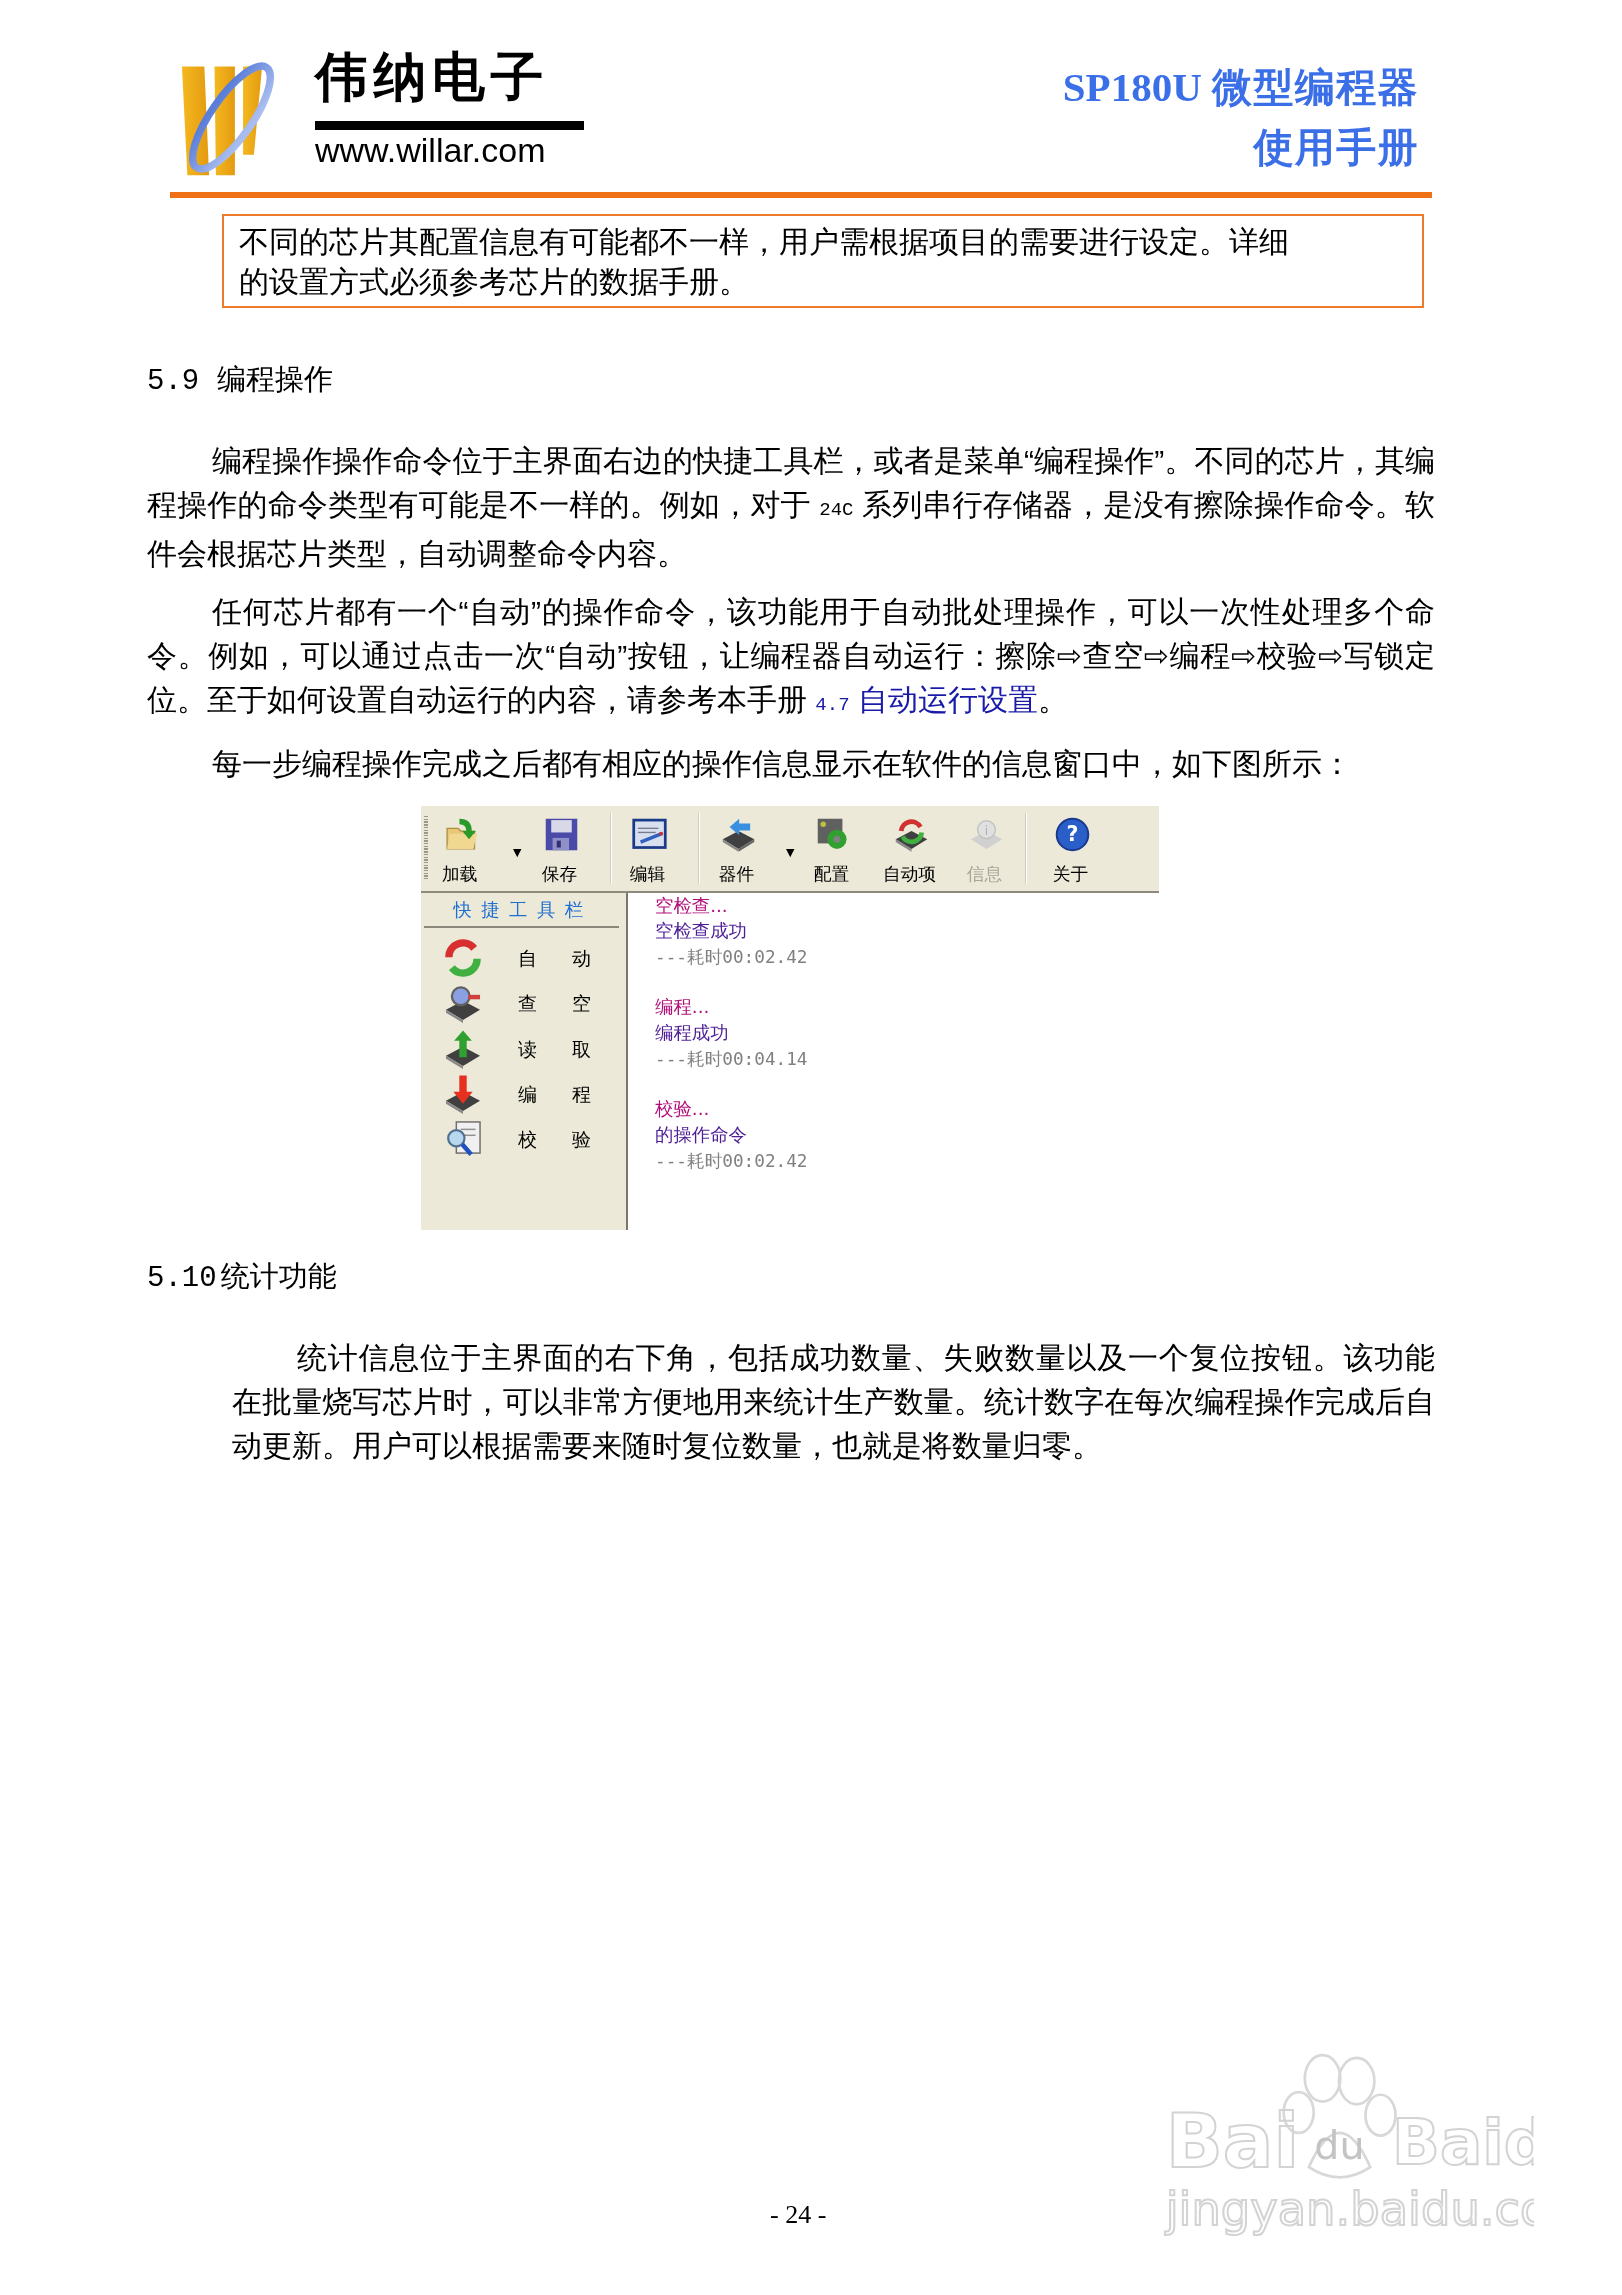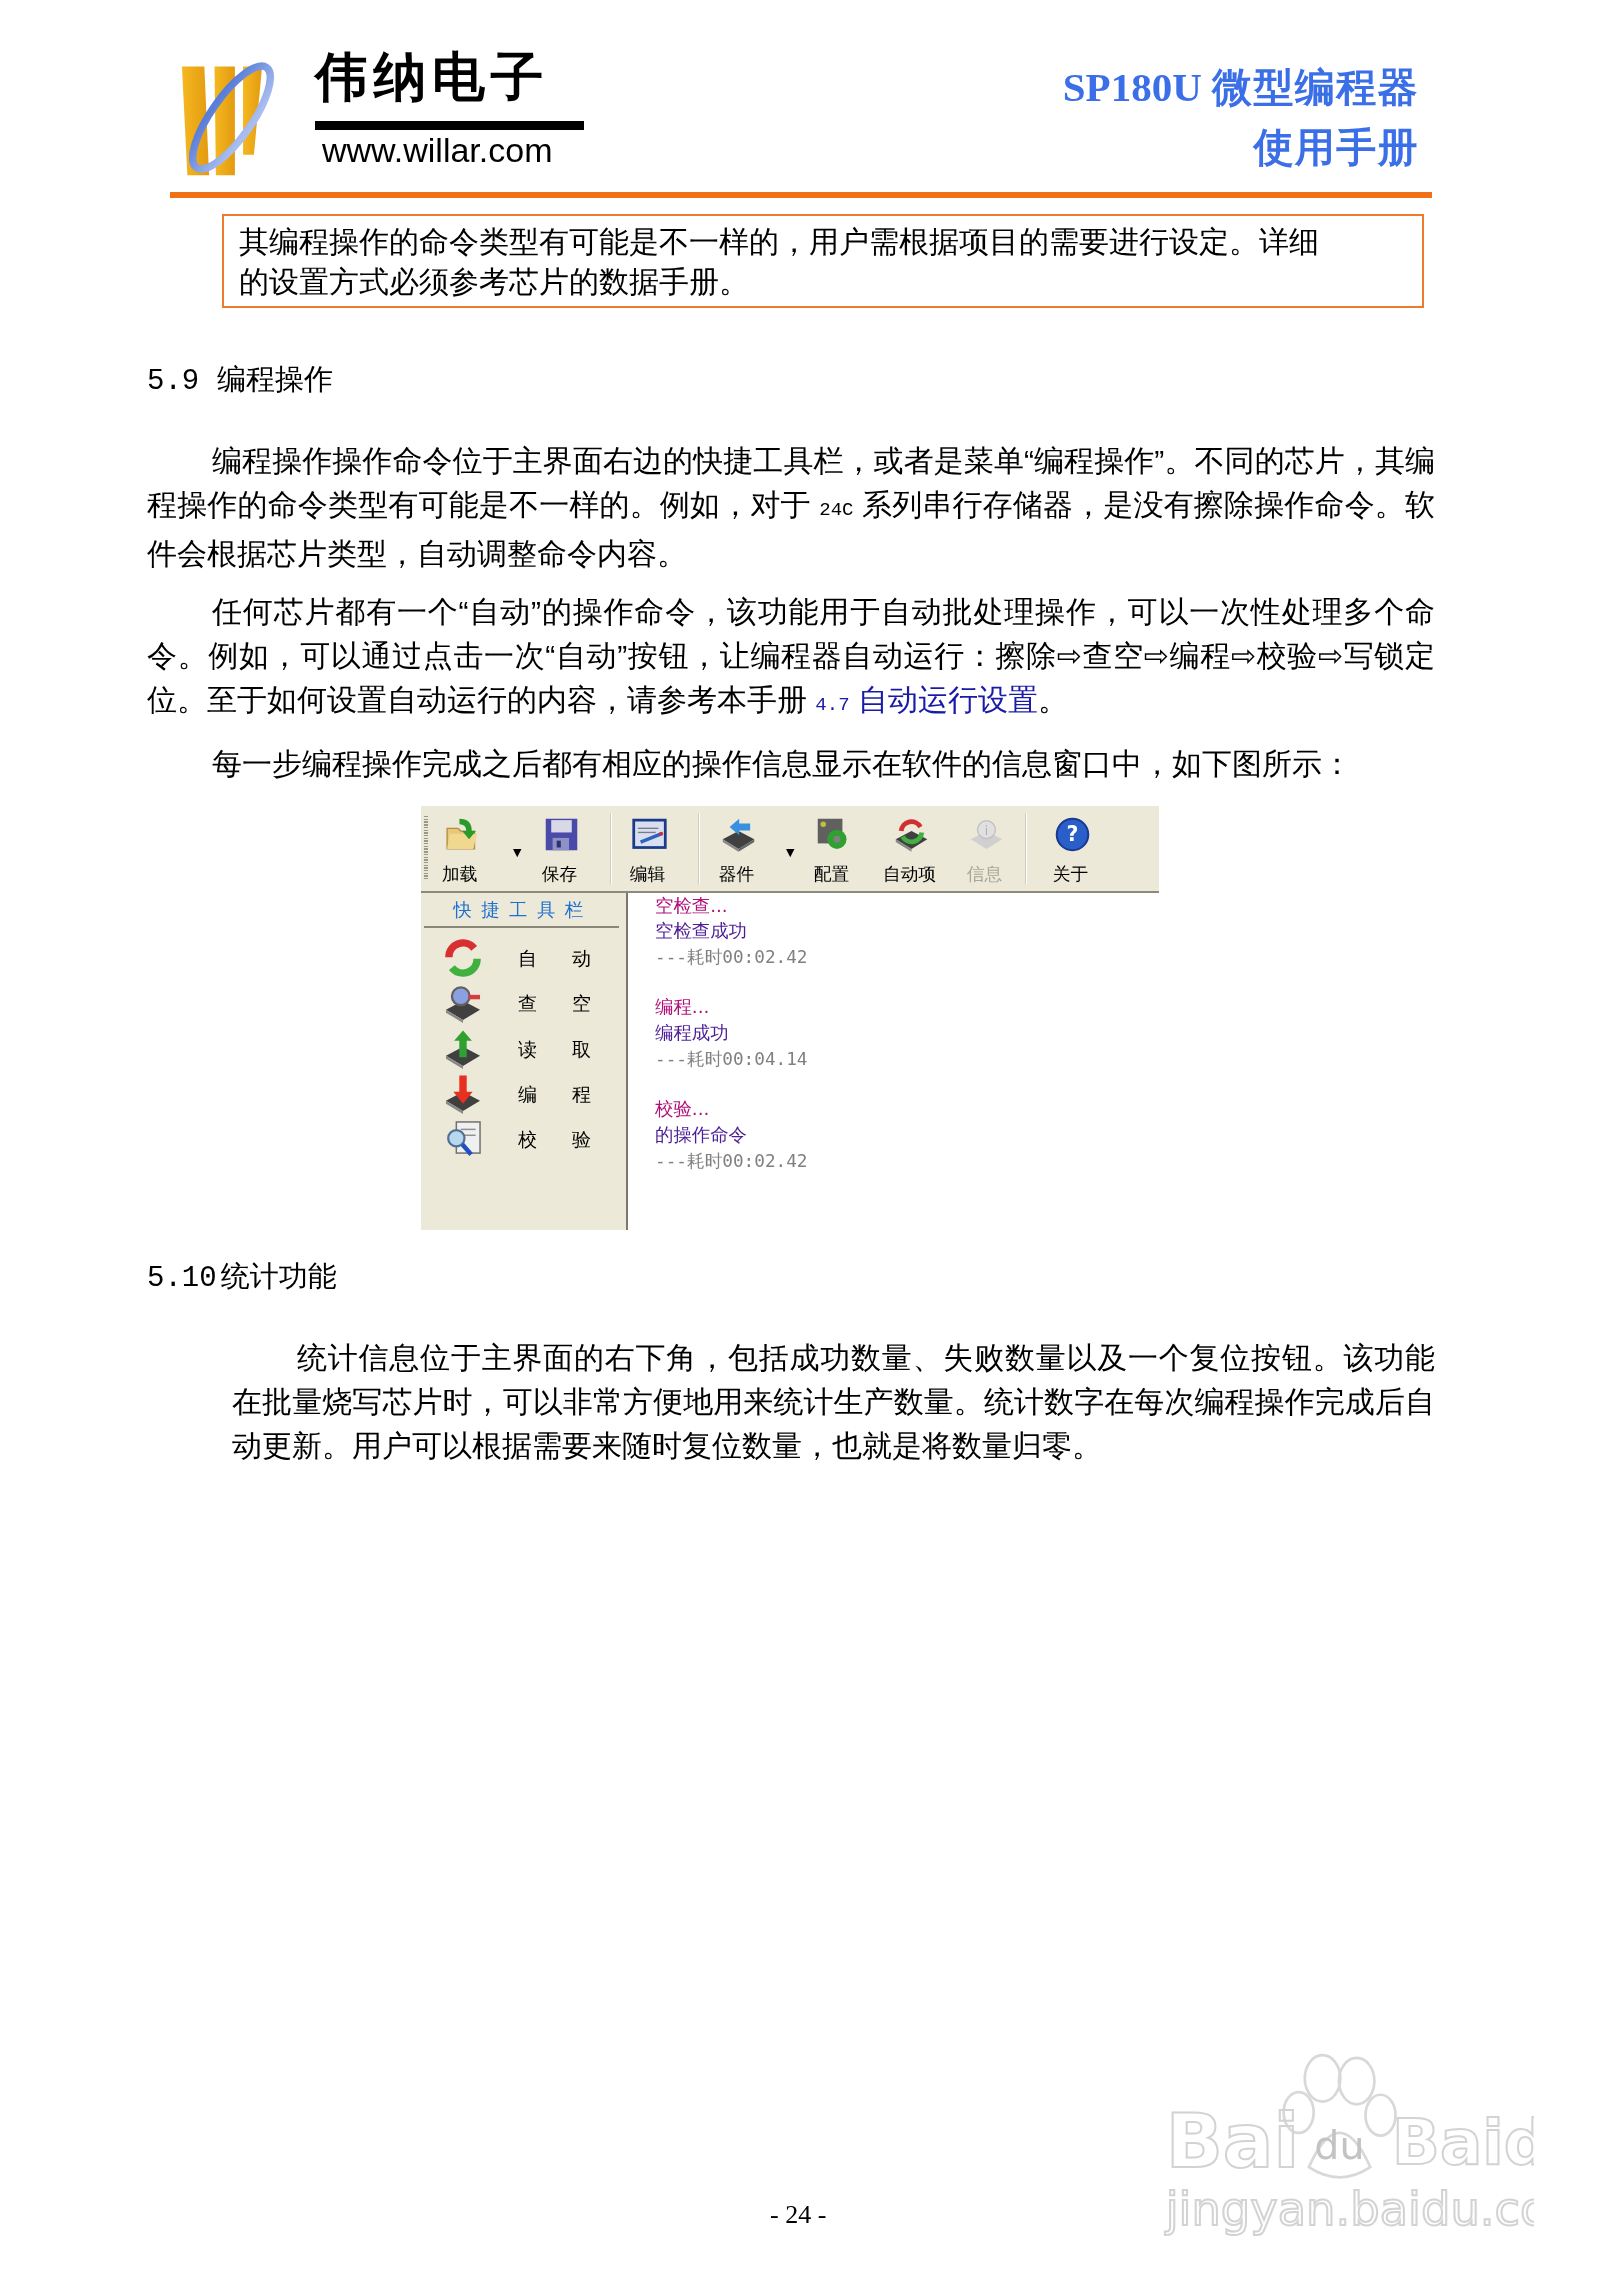--- a/index.html
+++ b/index.html
@@ -5,21 +5,21 @@
   html, body { margin:0; padding:0; background:#ffffff; }
   body { width:1623px; height:2295px; position:relative; overflow:hidden;
          font-family:"DejaVu Sans", sans-serif; color:#000; }
   .abs { position:absolute; }
 
   
   .logo { left:167px; top:53px; width:129px; height:129px; }
   .brand-cn { left:315px; top:46px; font-size:53px; font-weight:bold; letter-spacing:5.5px;
               font-family:"DejaVu Serif", serif; line-height:61px; }
   .brand-bar { left:315px; top:121px; width:269px; height:8.9px; background:#000; }
-  .brand-url { left:315px; top:129px; font-size:34px; font-family:"Liberation Sans", sans-serif; line-height:42px;margin-left:7px; }
+  .brand-url { left:315px; top:129px; font-size:34px; font-family:"Liberation Sans", sans-serif; line-height:42px; }
   .product-title { right:204px; top:60px; text-align:right; color:#3b6fe8; font-weight:bold;
                    font-size:41px; line-height:55px; font-family:"Liberation Serif", serif; }
   .product-title .cn { font-family:"DejaVu Sans", sans-serif; font-size:40px; letter-spacing:1.4px; }
   .product-sub { right:204px; top:120px; text-align:right; color:#3b6fe8; font-weight:bold;
                  font-size:40px; line-height:55px; letter-spacing:1.4px; }
   .header-rule { left:170px; top:192px; width:1262px; height:6.1px; background:#f07016; }
 
   
   .note { left:222px; top:214px; width:1202px; height:94px; border:2.7px solid #ee7a2c;
           box-sizing:border-box; padding:5.5px 15px; font-size:30px; line-height:40px;
@@ -95,21 +95,21 @@
 <div class="abs brand-url">www.willar.com</div>
 
 <div class="abs product-title">
   <span>SP180U</span>
   <span class="cn">微型编程器</span>
 </div>
 <div class="abs product-sub">使用手册</div>
 <div class="abs header-rule"></div>
 
 <div class="abs note">
-  <div>其编程操作的命令类型有可能是不一样的，用户需根据项目的需要进行设定。详细</div>
+  <div>不同的芯片其配置信息有可能都不一样，用户需根据项目的需要进行设定。详细</div>
   <div>的设置方式必须参考芯片的数据手册。</div>
 </div>
 
 <div class="abs h" style="top:360px;">
   <span class="num">5.9</span><span>编程操作</span>
 </div>
 
 <div class="abs para" style="top:439px;">
   <span>编程操作操作命令位于主界面右边的快捷工具栏，或者是菜单“编程操作”。不同的芯片，其编程操作的命令类型有可能是不一样的。例如，对于</span>
   <span class="mono">24C</span>

